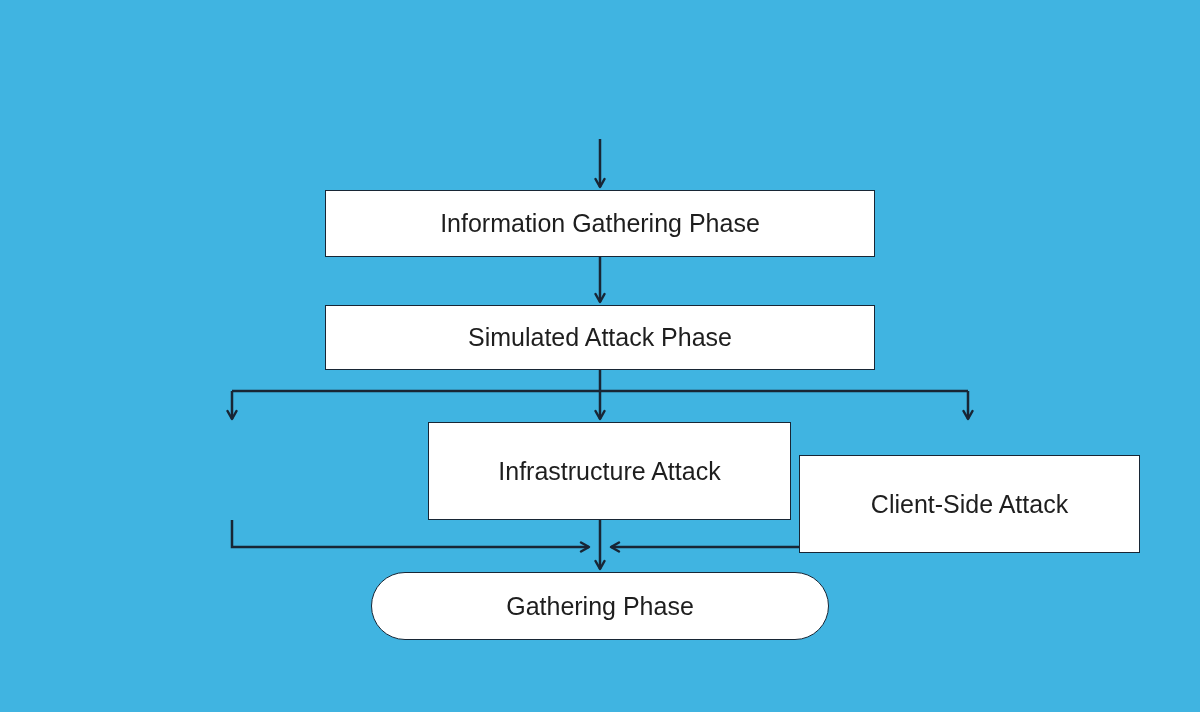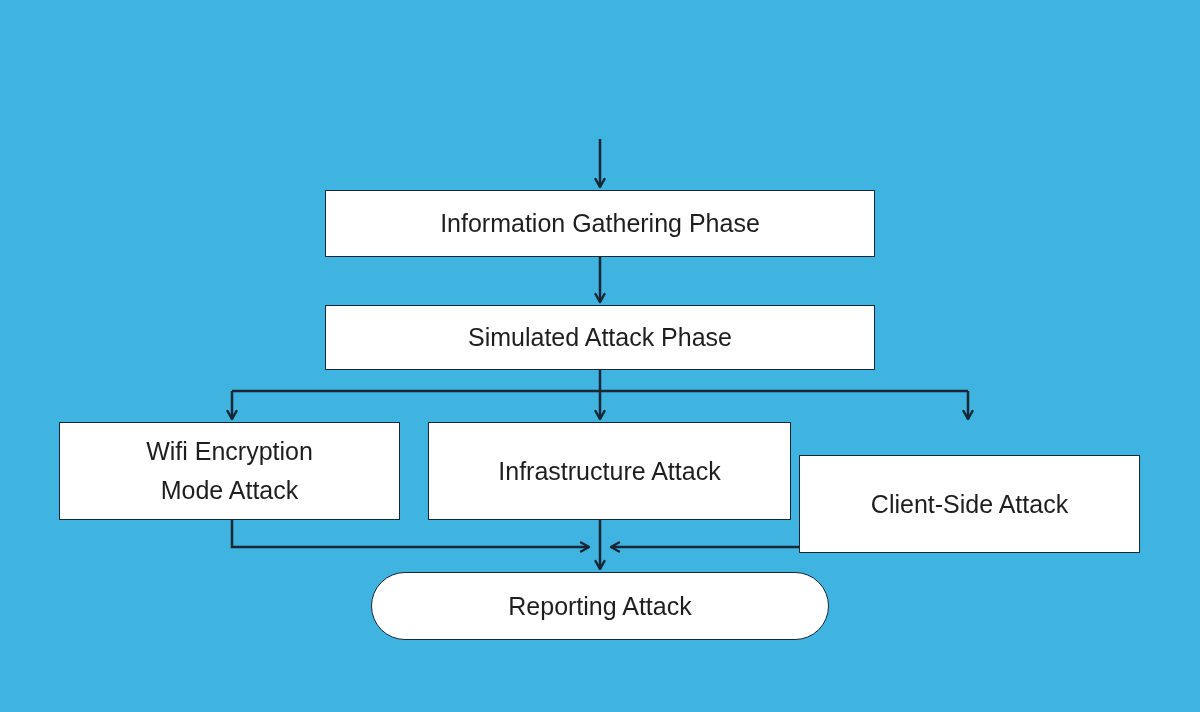--- a/index.html
+++ b/index.html
@@ -67,22 +67,20 @@
     <path d="M232,520 V547 H589" marker-end="url(#arrowhead)"></path>
     <path d="M968,520 V547 H611" marker-end="url(#arrowhead)"></path>
     <path d="M600,520 V569" marker-end="url(#arrowhead)"></path>
   </svg>
 
 
   <div class="node" style="left:325px; top:305px; width:550px; height:65px;">Simulated Attack Phase</div>
 
   <div class="node" style="left:325px; top:190px; width:550px; height:67px;">Information Gathering Phase</div>
 
-  <div class="node" style="left:59px; top:422px; width:341px; height:98px;">Wifi Encryption
-Mode Attack</div>
 
   <div class="node" style="left:428px; top:422px; width:363px; height:98px;">Infrastructure Attack</div>
 
   <div class="node" style="left:799px; top:422px; width:341px; height:98px;margin-top:33px;">Client-Side Attack</div>
 
-  <div class="node pill" style="left:371px; top:572px; width:458px; height:68px;">Reporting Attack</div>
+  <div class="node pill" style="left:371px; top:572px; width:458px; height:68px;">Gathering Phase</div>
 
 </div>
 
 </body></html>

